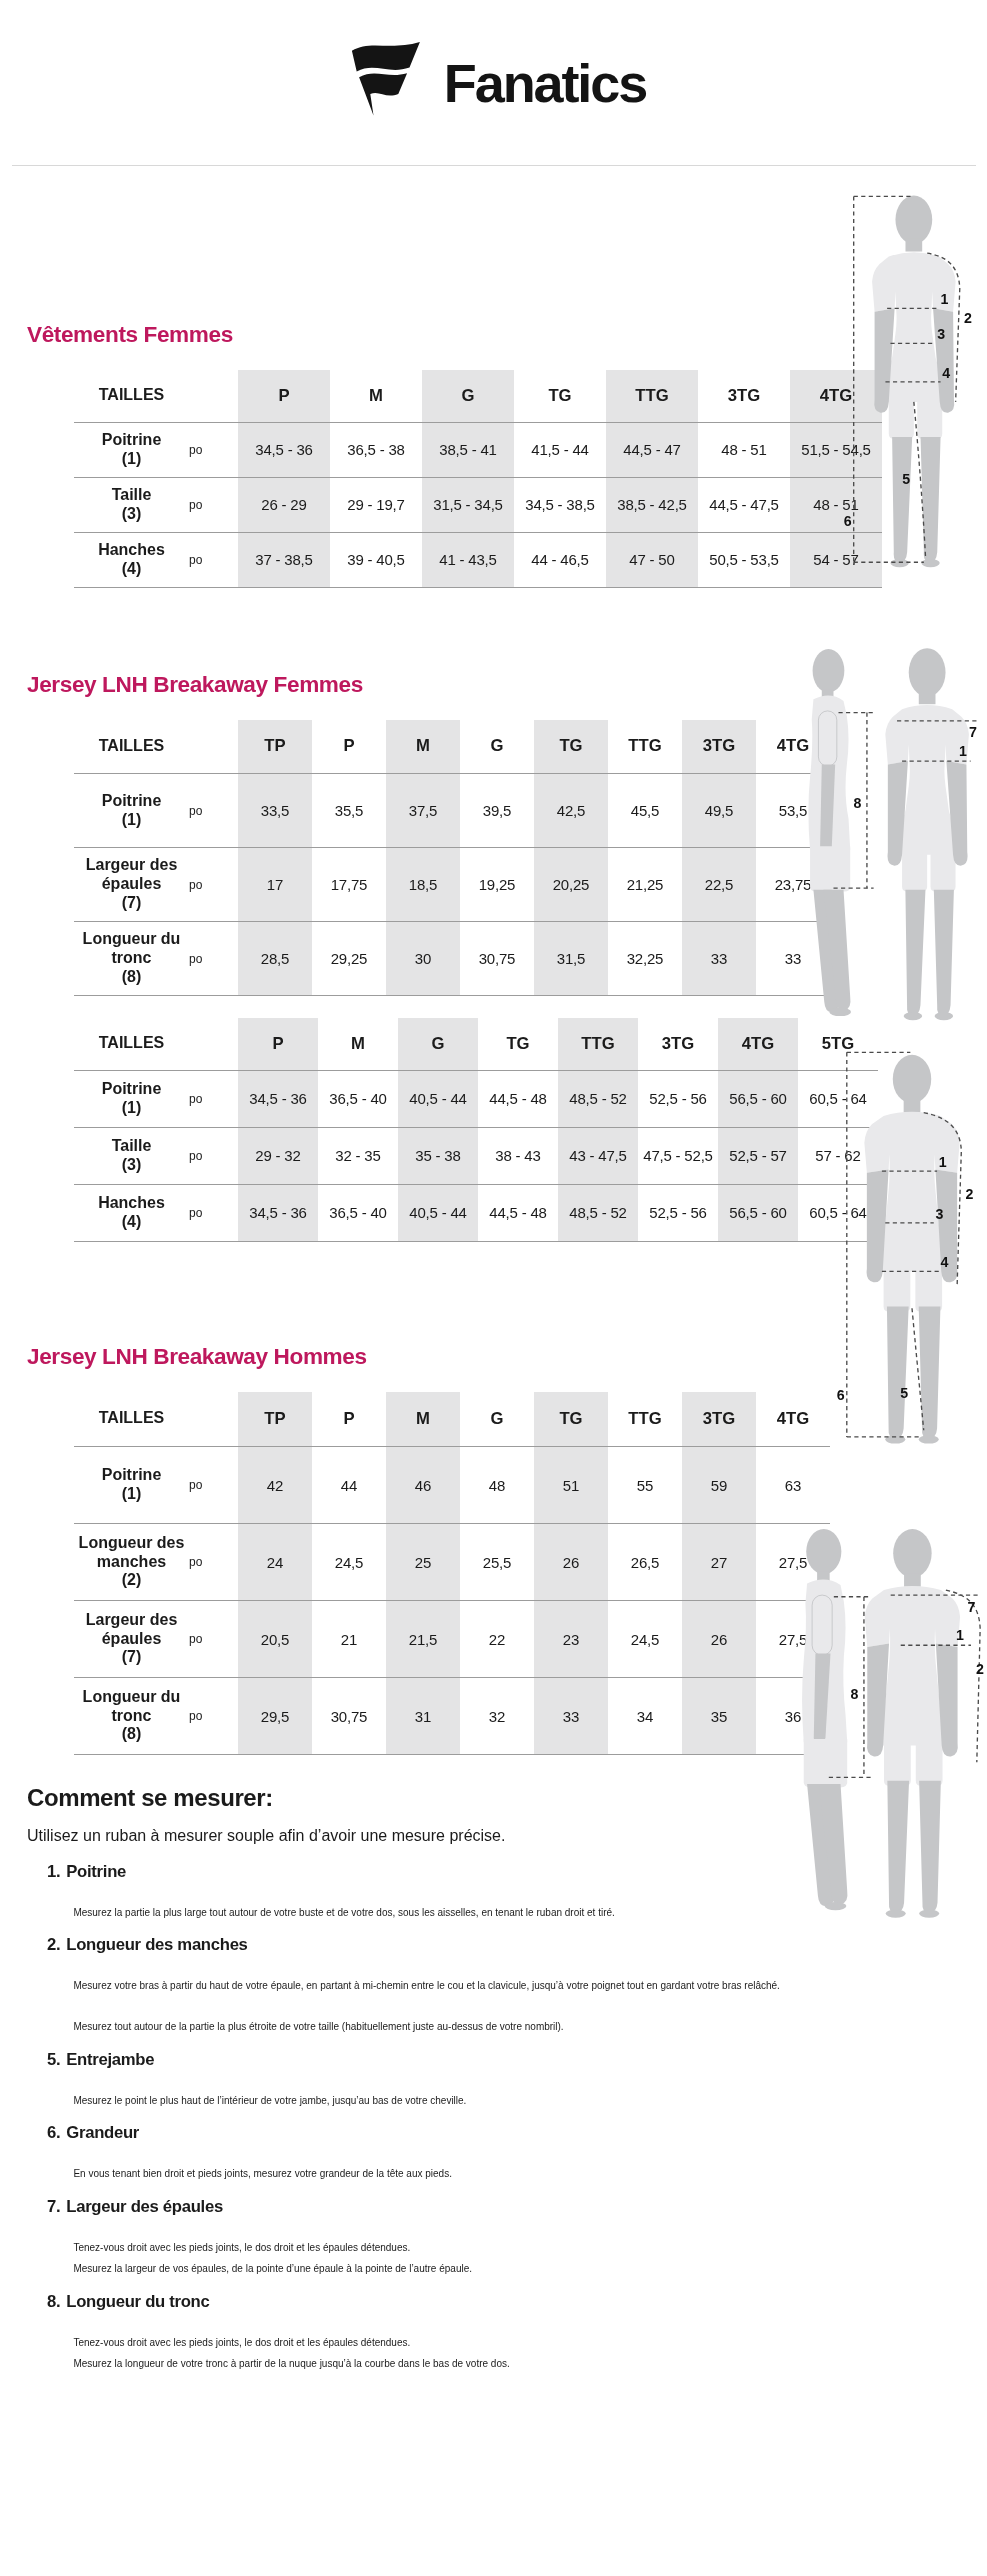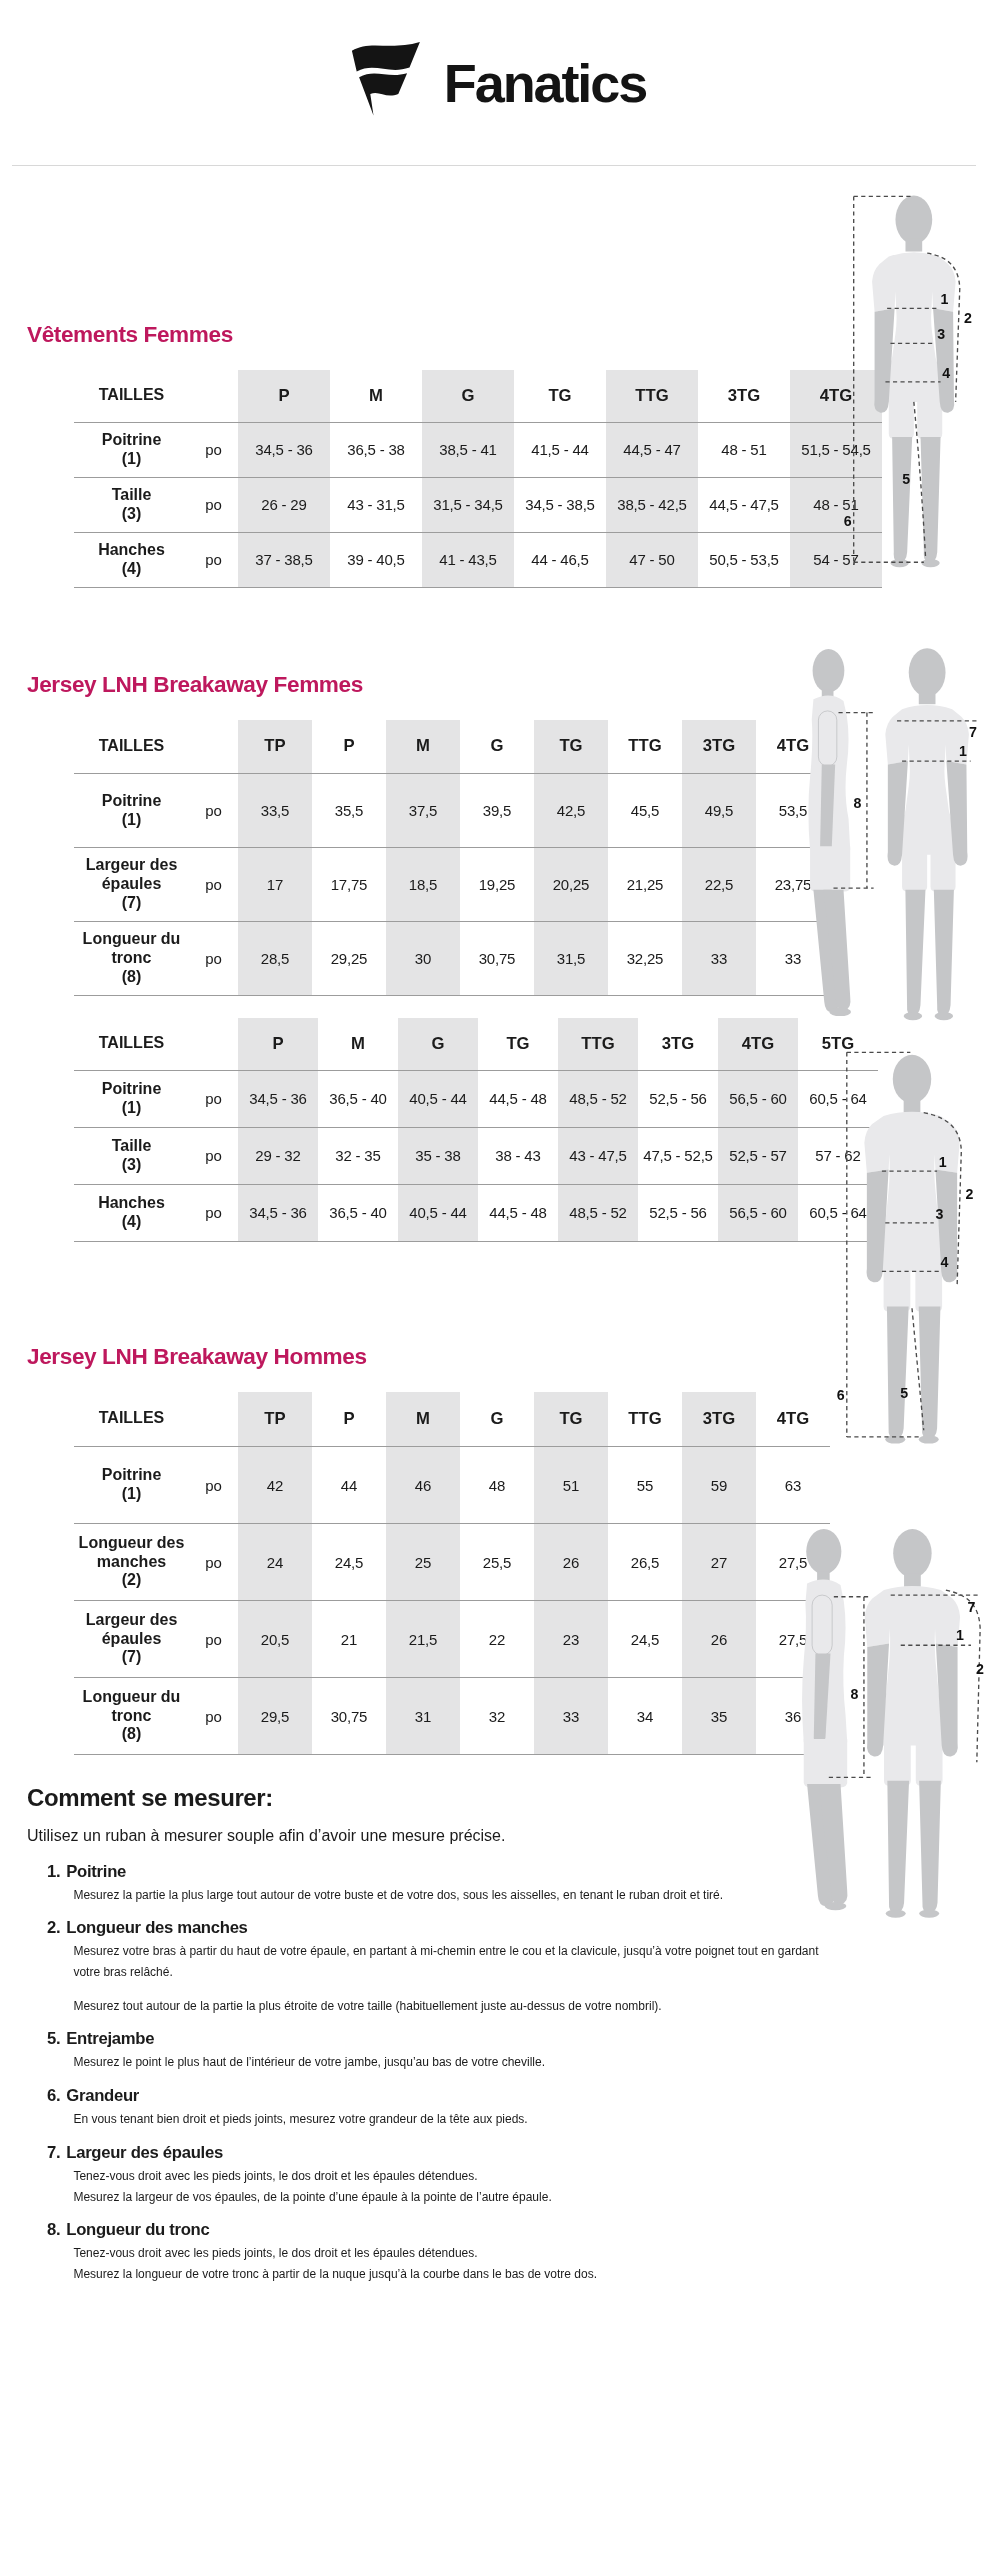--- a/index.html
+++ b/index.html
@@ -28,35 +28,35 @@
   .t1 thead tr,.t3 thead tr{height:52px;}
   .t2 thead tr{height:54px;}
   .t4 thead tr{height:55px;}
   .t1 tbody tr{height:55px;}
   .t3 tbody tr{height:57px;}
   .t2 tbody tr{height:74px;}
   .t4 tbody tr{height:77px;}
   .row-lbl{font-size:16px;font-weight:bold;text-align:center;line-height:1.18;vertical-align:middle;}
   .row-lbl .rl{display:block;padding:0 3.3px;}
   .row-lbl .rr{display:block;}
-  .unit-cell{font-size:15px;text-align:center;vertical-align:middle;}
+  .unit-cell{font-size:12px;text-align:left;vertical-align:middle;}
   .val{font-size:15px;text-align:center;vertical-align:middle;letter-spacing:-0.2px;white-space:nowrap;}
   
   .s1-title{margin-top:156px;}
   .s2-title{margin-top:84px;}
   .s3-title{margin-top:132px;}
   .s4-title{margin-top:102px;}
   
   .m-title{margin-top:29px;font-size:24px;font-weight:bold;letter-spacing:-0.4px;}
   .m-intro{margin-top:15px;font-size:16px;}
   .m-list{margin-top:16.7px;}
   .mi{margin-top:12.6px;padding-left:13.4px;max-width:820px;}
   .mi-head{font-size:16.7px;font-weight:bold;letter-spacing:-0.3px;}
   .mi-num{display:inline-block;min-width:20px;text-align:right;margin-right:5.9px;}
-  .mi-body{margin-left:33px;margin-top:3px;font-size:12px;line-height:21px;max-width:770px;}
+  .mi-body{margin-left:33px;margin-top:20px;font-size:10px;line-height:21px;max-width:770px;}
   
   .fig{position:absolute;}
   .skin{fill:#c5c6c8;}
   .cloth{fill:#e9e9eb;}
   .cloth-o{fill:#e9e9eb;stroke:#c2c3c5;stroke-width:1;}
   .dash{fill:none;stroke:#4a4a4a;stroke-width:1.6;stroke-dasharray:5 4;}
   .fig-num{font-family:"Liberation Sans",sans-serif;font-size:17px;font-weight:bold;fill:#111;}
 </style>
 </head>
 <body>
@@ -105,21 +105,21 @@
               <td class="val">48 - 51</td>
               <td class="val sh">51,5 - 54,5</td>
             </tr>
             <tr>
               <th class="row-lbl">
                 <span class="rl">Taille</span>
                 <span class="rr">(3)</span>
               </th>
               <td class="unit-cell">po</td>
               <td class="val sh">26 - 29</td>
-              <td class="val">43 - 31,5</td>
+              <td class="val">29 - 19,7</td>
               <td class="val sh">31,5 - 34,5</td>
               <td class="val">34,5 - 38,5</td>
               <td class="val sh">38,5 - 42,5</td>
               <td class="val">44,5 - 47,5</td>
               <td class="val sh">48 - 51</td>
             </tr>
             <tr>
               <th class="row-lbl">
                 <span class="rl">Hanches</span>
                 <span class="rr">(4)</span>

